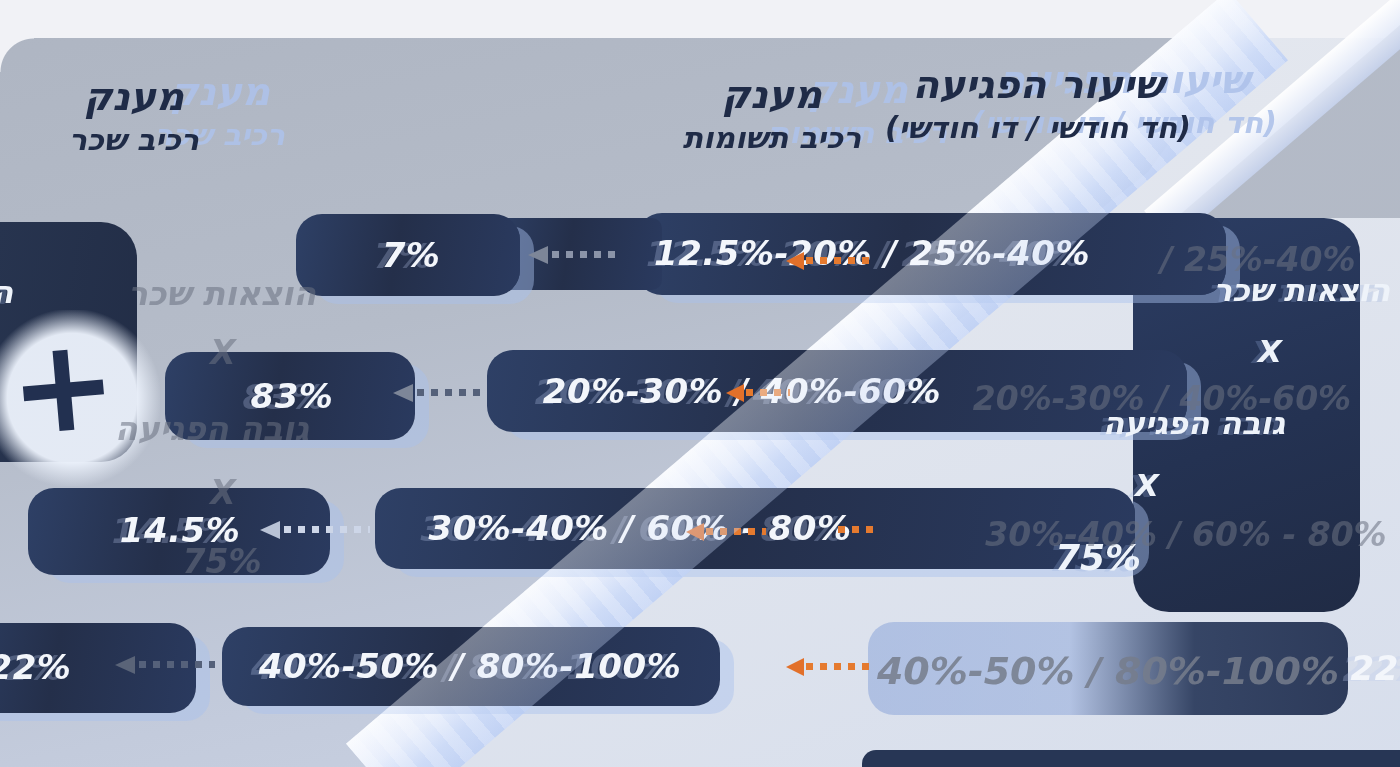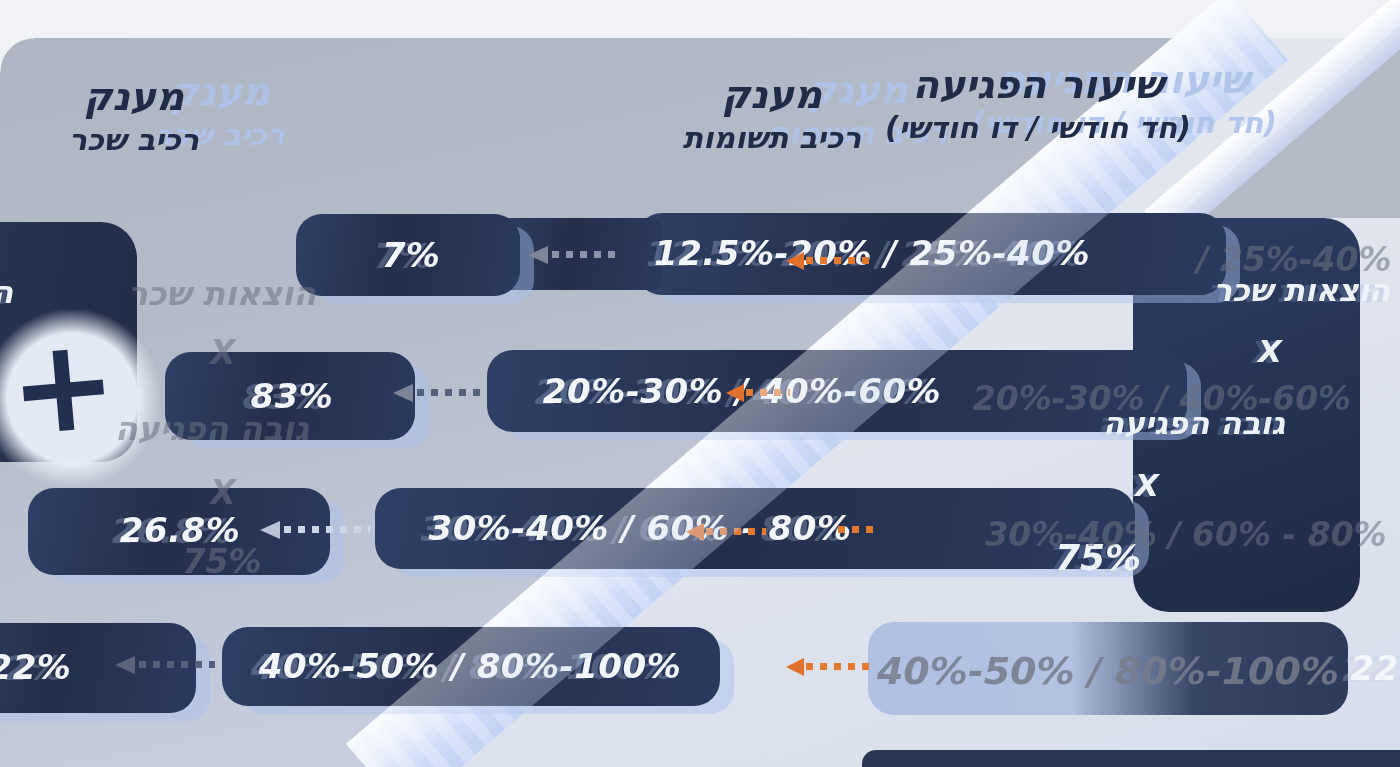--- a/index.html
+++ b/index.html
@@ -134,21 +134,21 @@
   <div class="t t-white" dir="ltr" style="left:742px;top:391px;">20%-30% / 40%-60%</div>
   <div class="t t-white" dir="ltr" style="left:292px;top:396px;">83%</div>
   <div class="head gray-head" style="left:393px;top:384px;"></div>
   <div class="dots d-dark" style="left:417px;top:389px;width:66px;"></div>
   <div class="head orange-head" style="left:726px;top:384px;"></div>
   <div class="dots d-orange" style="left:746px;top:389px;width:44px;"></div>
 
   <div class="abs bar" style="left:375px;top:488px;width:760px;height:81px;"></div>
   <div class="abs bar" style="left:28px;top:488px;width:302px;height:87px;"></div>
   <div class="t t-white" dir="ltr" style="left:640px;top:528px;">30%-40% / 60% - 80%</div>
-  <div class="t t-white" dir="ltr" style="left:180px;top:530px;">26.8%</div>
+  <div class="t t-white" dir="ltr" style="left:180px;top:530px;">14.5%</div>
   <div class="head light-head" style="left:260px;top:521px;"></div>
   <div class="dots d-light" style="left:284px;top:526px;width:86px;"></div>
   <div class="head orange-head" style="left:686px;top:523px;"></div>
   <div class="dots d-orange" style="left:706px;top:528px;width:60px;"></div>
   <div class="dots d-orange" style="left:838px;top:526px;width:38px;"></div>
 
   <div class="abs bar" style="left:222px;top:627px;width:498px;height:79px;"></div>
   <div class="abs bar" style="left:-60px;top:623px;width:256px;height:90px;"></div>
   <div class="t t-white" dir="ltr" style="left:470px;top:666px;">40%-50% / 80%-100%</div>
   <div class="t t-white" dir="ltr" style="left:30px;top:667px;">22%</div>
@@ -162,21 +162,21 @@
   <div class="t t-formula" dir="rtl" style="left:1194px;top:423px;">גובה הפגיעה</div>
   <div class="t t-formula" style="left:1147px;top:485px;">X</div>
   <div class="t t-formula" style="left:1098px;top:557px;font-size:36px;">75%</div>
 
   <div class="t t-ghost" dir="rtl" style="left:222px;top:293px;">הוצאות שכר</div>
   <div class="t t-ghost" style="left:223px;top:352px;">X</div>
   <div class="t t-ghost" dir="rtl" style="left:212px;top:428px;">גובה הפגיעה</div>
   <div class="t t-ghost" style="left:223px;top:492px;">X</div>
   <div class="t t-ghost" style="left:222px;top:561px;">75%</div>
 
-  <div class="t t-ghost" dir="ltr" style="left:1294px;top:259px;">/ 25%-40%</div>
+  <div class="t t-ghost" dir="ltr" style="left:1258px;top:259px;">/ 25%-40%</div>
   <div class="t t-ghost" dir="ltr" style="left:1162px;top:398px;">20%-30% / 40%-60%</div>
   <div class="t t-ghost" dir="ltr" style="left:1186px;top:534px;">30%-40% / 60% - 80%</div>
   <div class="t t-ghost-big" dir="ltr" style="left:1108px;top:671px;">40%-50% / 80%-100%</div>
   <div class="t t-white" dir="ltr" style="left:1392px;top:668px;">22%</div>
 
   <div class="hdr hdr-ghost" style="left:134px;top:74px;">
     <div class="l1">מענק</div>
     <div class="l2">רכיב שכר</div>
   </div>
   <div class="hdr" style="left:134px;top:74px;">

